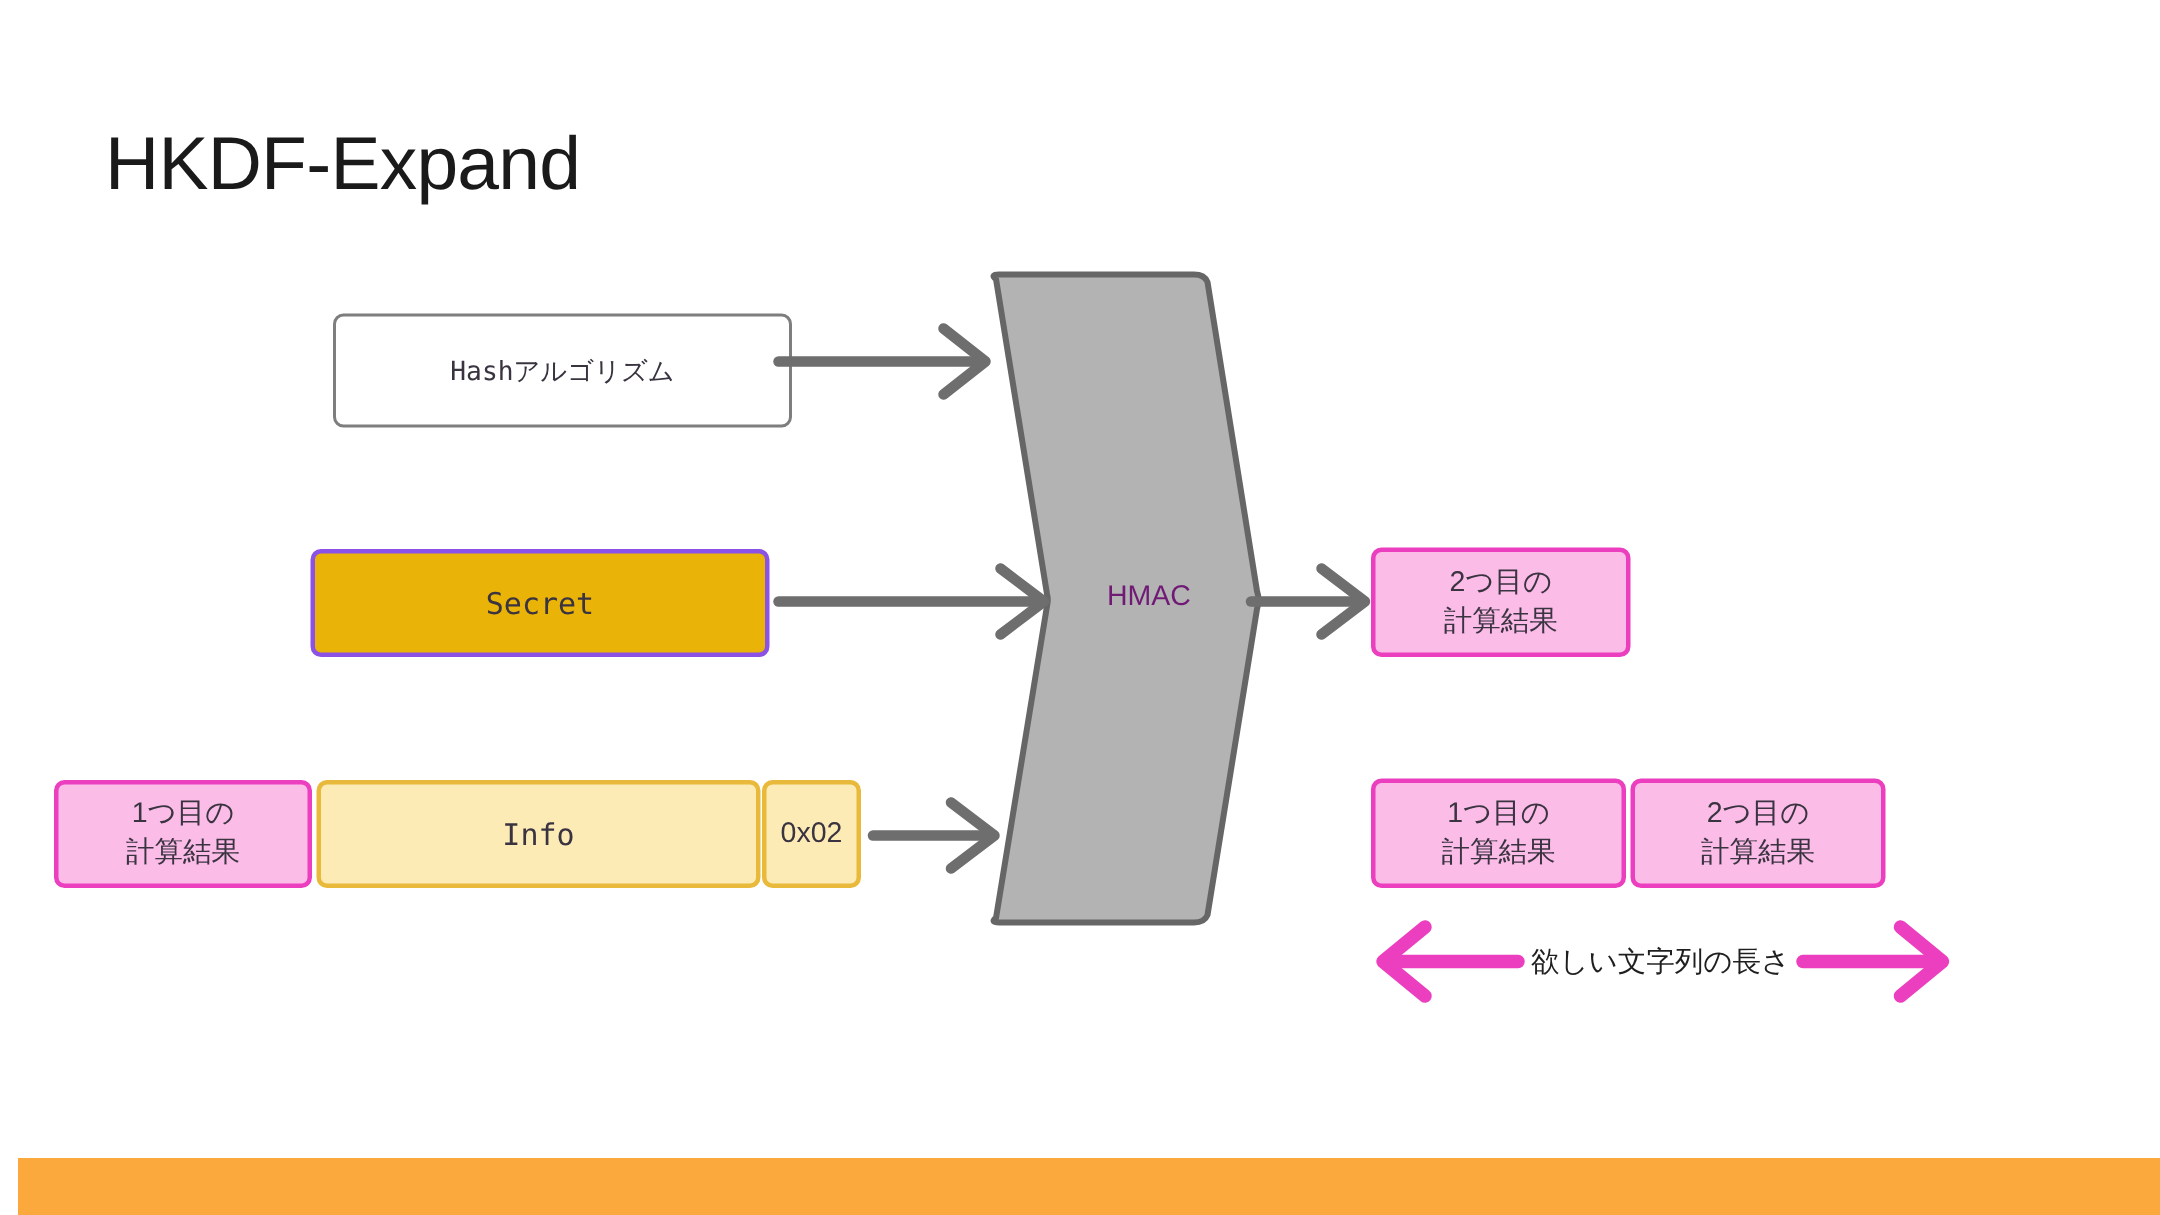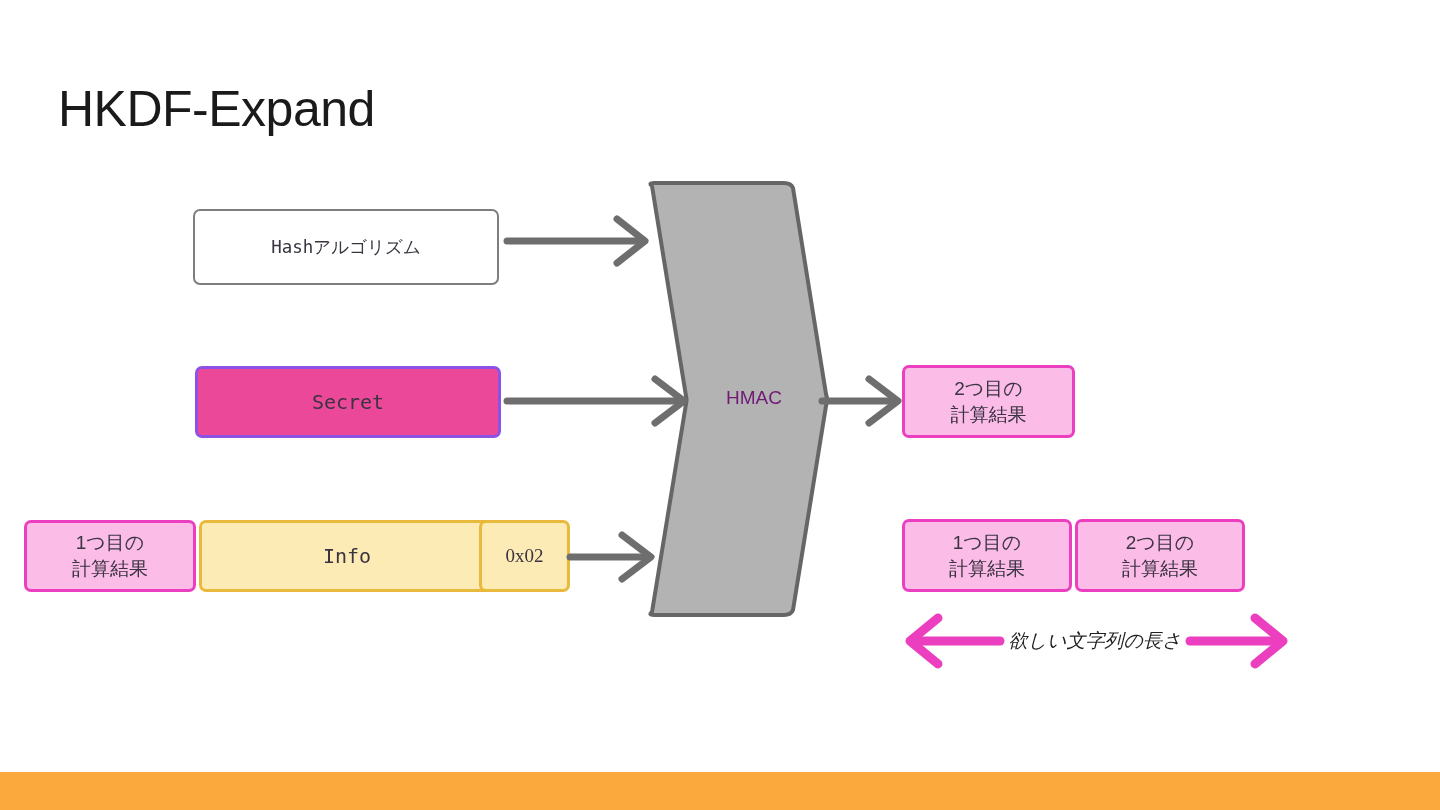--- a/index.html
+++ b/index.html
@@ -11,20 +11,21 @@
     width: 1440px;
     height: 810px;
     overflow: hidden;
     font-family: "Liberation Sans", "DejaVu Sans", sans-serif;
     position: relative;
   }
   #slide {
     position: absolute;
     inset: 0;
     background: #ffffff;
+    margin-left: 12px;
   }
 
   
   .slide-title {
     position: absolute;
     left: 58px;
     top: 82px;
     font-size: 50px;
     line-height: 1.1;
     color: #1a1a1a;
@@ -43,36 +44,36 @@
     text-align: center;
     border-radius: 7px;
     border-style: solid;
   }
   .box .box-label {
     display: block;
     white-space: pre-line;
   }
 
   .box-hash {
-    left: 193px; top: 209px;
+    left: 210px; top: 209px;
     width: 306px; height: 76px;
     border-width: 2.5px;
     border-color: #7e7e7e;
     background: #ffffff;
     color: #3a3340;
     font-family: "DejaVu Sans Mono", "Liberation Mono", monospace;
     font-size: 17.5px;
   }
 
   .box-secret {
     left: 195px; top: 366px;
     width: 306px; height: 72px;
     border-width: 3px;
     border-color: #8C52E5;
-    background: #ec4899;
+    background: #eab308;
     color: #3a3340;
     font-family: "DejaVu Sans Mono", "Liberation Mono", monospace;
     font-size: 20px;
     justify-content: center;
   }
 
   .box-prev {
     left: 24px; top: 520px;
     width: 172px; height: 72px;
     border-width: 3px;
@@ -88,27 +89,27 @@
     width: 296px; height: 72px;
     border-width: 3px;
     border-color: #E8B93A;
     background: #FDEBB5;
     color: #3a3340;
     font-family: "DejaVu Sans Mono", "Liberation Mono", monospace;
     font-size: 20px;
   }
 
   .box-counter {
-    left: 479px; top: 520px;
-    width: 91px; height: 72px;
+    left: 496px; top: 520px;
+    width: 66px; height: 72px;
     border-width: 3px;
     border-color: #E8B93A;
     background: #FDEBB5;
     color: #3a3340;
-    font-family: Liberation Serif, serif;
+    font-family: Liberation Sans, sans-serif;
     font-size: 19px;
   }
 
   .box-out2 {
     left: 902px; top: 365px;
     width: 173px; height: 73px;
     border-width: 3px;
     border-color: #EC3FBF;
     background: #FBBCE8;
     color: #3a3340;
@@ -171,21 +172,20 @@
   
   .len-label {
     position: absolute;
     left: 1005px;
     top: 628px;
     width: 180px;
     text-align: center;
     font-size: 19px;
     color: #1f1f1f;
     white-space: nowrap;
-    font-style: italic;
   }
 
   
   .bottom-bar {
     position: absolute;
     left: 0;
     top: 772px;
     width: 1440px;
     height: 38px;
     background: #FBA83C;

